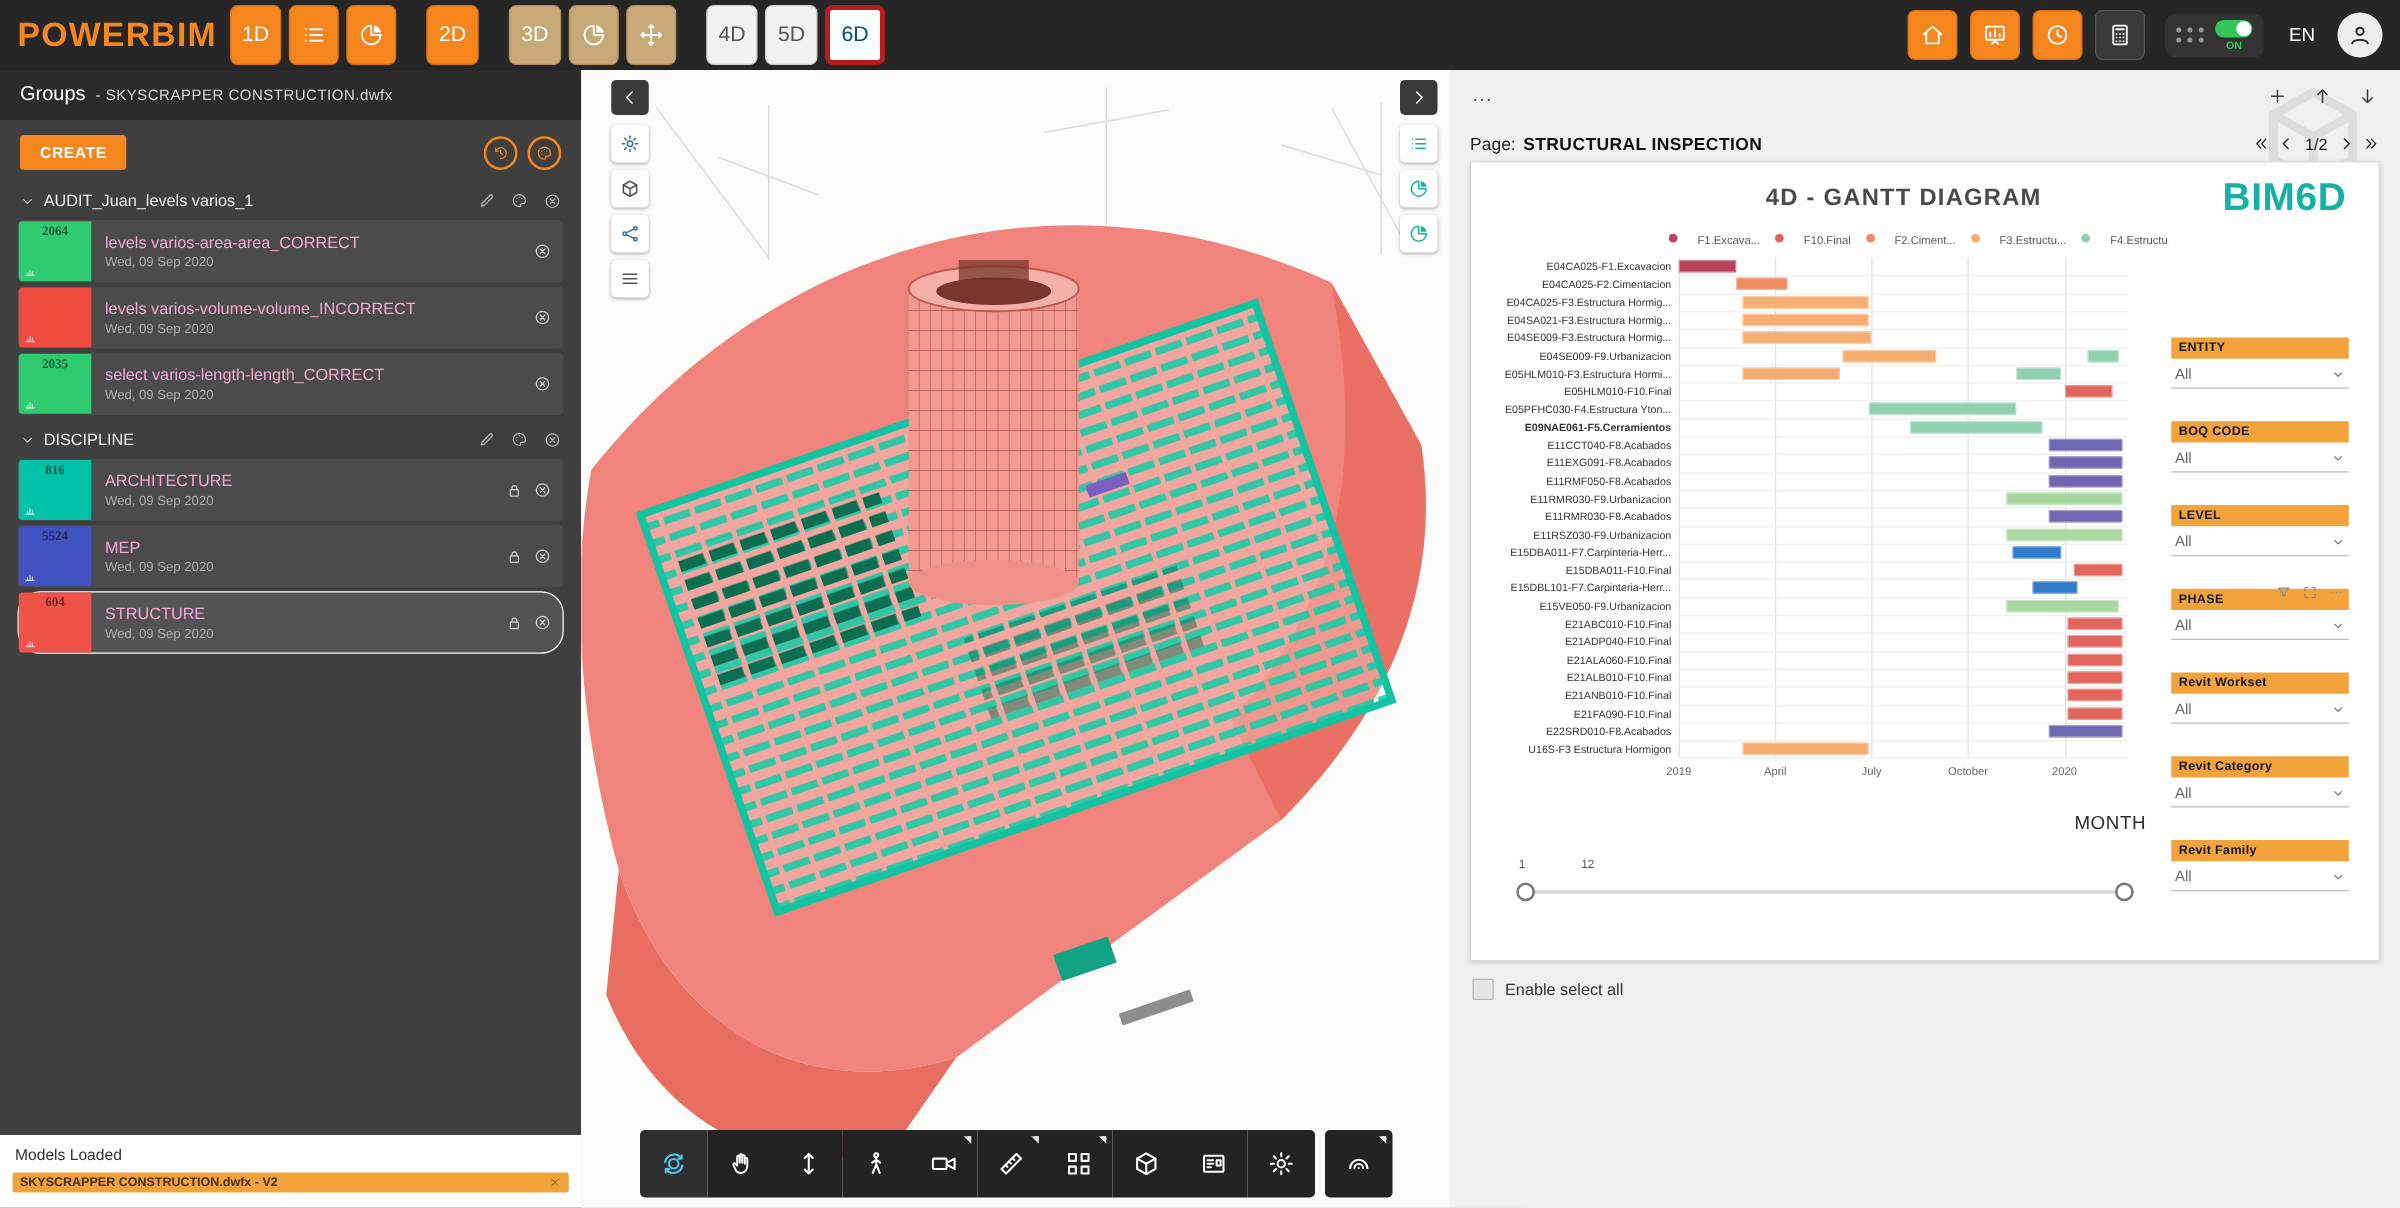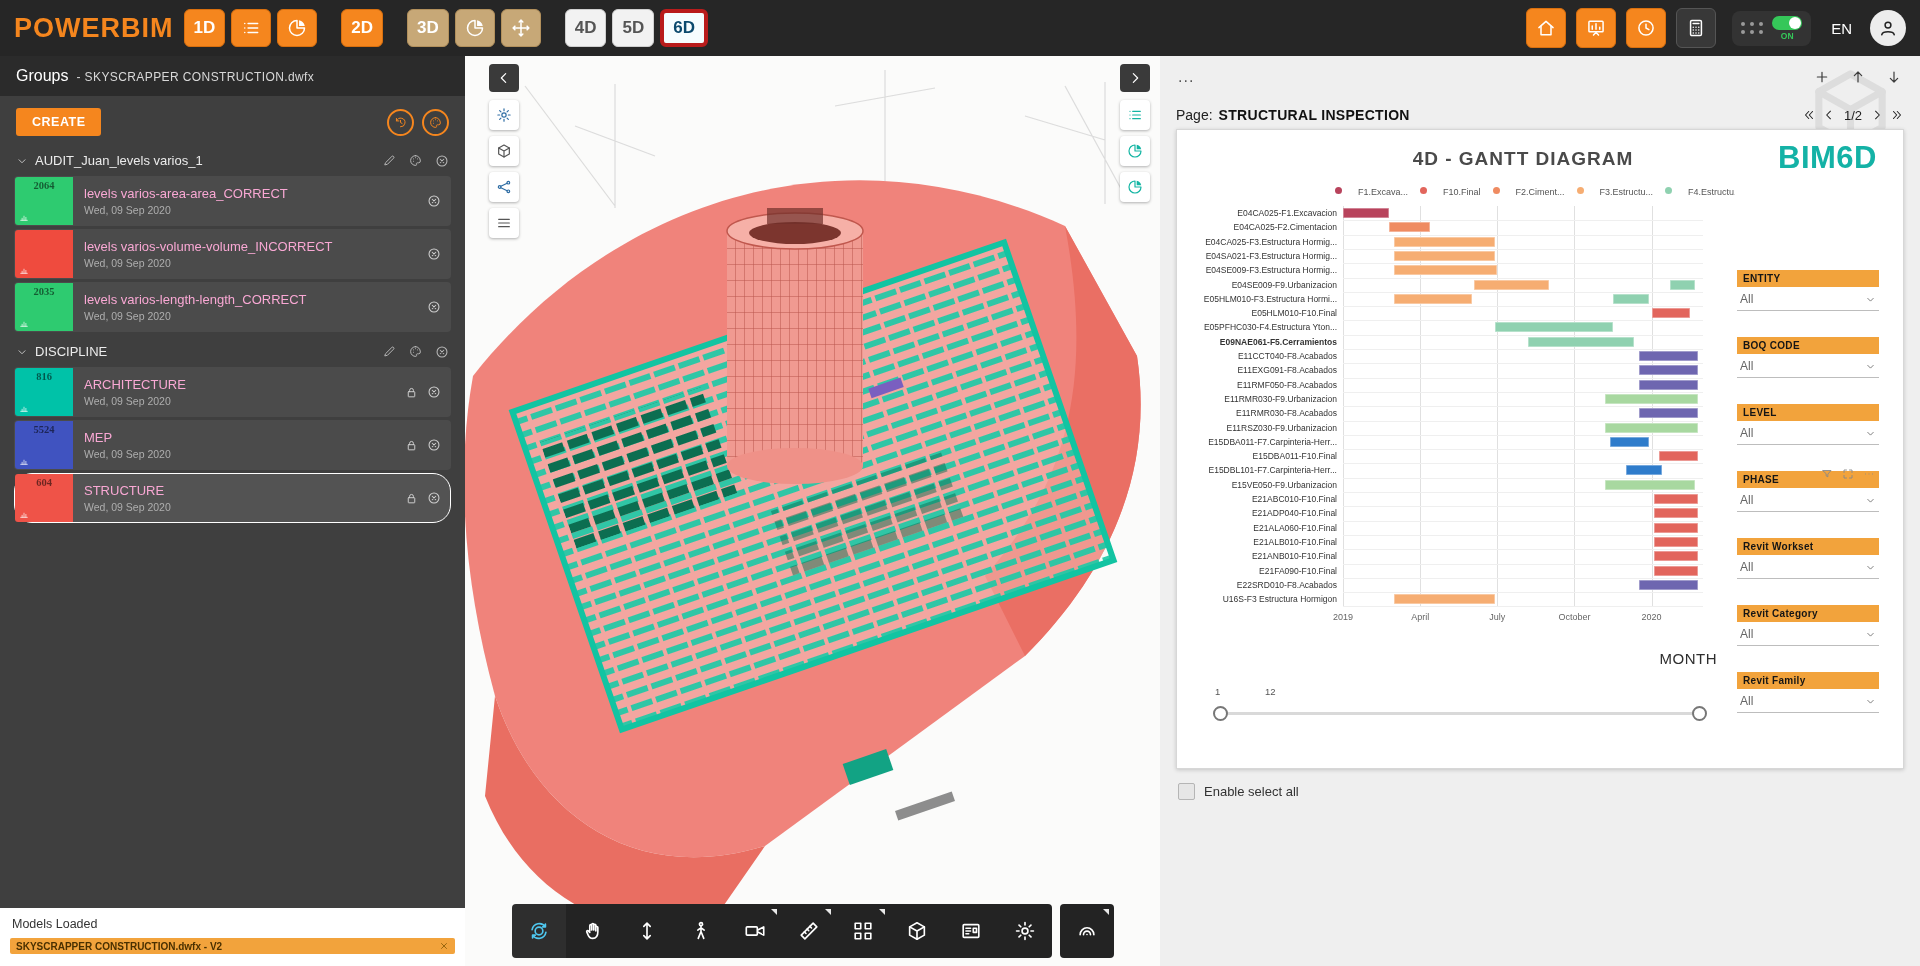--- a/index.html
+++ b/index.html
@@ -10,22 +10,22 @@
   
   .ic { display:inline-flex; align-items:center; justify-content:center; flex:0 0 auto; }
   .ic svg { width:100%; height:100%; display:block; }
   .ic10{width:10px;height:10px}.ic11{width:11px;height:11px}.ic12{width:12px;height:12px}
   .ic13{width:13px;height:13px}.ic14{width:14px;height:14px}.ic16{width:16px;height:16px}.ic20{width:20px;height:20px}.ic22{width:22px;height:22px}
 
   
   .topbar { height:56px; background:#262626; display:flex; align-items:center; padding:0 14px; gap:10px; flex:0 0 56px; }
   .logo { color:#f5861e; font-size:27px; font-weight:bold; letter-spacing:1px; }
   .tb-group { display:flex; gap:6px; margin-right:14px; }
-  .tb-btn { height:38px; min-width:40px; padding:0 9px; border-radius:6px; display:flex; align-items:center;
-            justify-content:center; font-size:17px; font-weight:bold; cursor:pointer; }
+  .tb-btn { height:48px; min-width:40px; padding:0 9px; border-radius:6px; display:flex; align-items:center;
+            justify-content:center; font-size:17px; font-weight:normal; cursor:pointer; }
   .tb-orange { background:#f5861e; color:#fff; border:1px solid #d86f0e; }
   .tb-tan { background:#c7a877; color:#fff; border:1px solid #b2905c; }
   .tb-ghost { background:#f2f2f2; color:#555; border:1px solid #cfcfcf; }
   .tb-6d { background:#f6fdff; color:#0c4a6e; border:4px solid #b91c1c; }
   .tb-spacer { flex:1; }
   .tb-sq { width:40px; height:40px; border-radius:6px; display:flex; align-items:center; justify-content:center; color:#fff; cursor:pointer; }
   .tb-sq.orange { background:#f5861e; border:1px solid #d86f0e; }
   .tb-sq.dark { background:#383838; border:1px solid #555; }
   .tb-toggles { display:flex; align-items:center; gap:8px; background:#333; border-radius:8px; padding:5px 9px; margin-left:6px; }
   .tg-dots { display:grid; grid-template-columns:repeat(3,5px); grid-gap:4px; }
@@ -369,21 +369,21 @@
           <div class="lp-card">
             <div class="swatch" style="background:#2ecb70">
               <span class="badge">2035</span>
               <span class="ic ic10 mini">
                 <svg viewBox="0 0 24 24" fill="none" stroke="currentColor" stroke-width="1.8" stroke-linecap="round" stroke-linejoin="round">
                   <path d="M4 20h16M7.5 20v-5M12 20V10M16.5 20v-7"></path>
                 </svg>
               </span>
             </div>
             <div class="ctext">
-              <div class="clabel">levels varios-length-length_CORRECT</div>
+              <div class="clabel">select varios-length-length_CORRECT</div>
               <div class="cdate">Wed, 09 Sep 2020</div>
             </div>
             <span class="ic ic14 ctool">
               <svg viewBox="0 0 24 24" fill="none" stroke="currentColor" stroke-width="1.8" stroke-linecap="round" stroke-linejoin="round">
                 <circle cx="12" cy="12" r="8.5"></circle>
                 <path d="M9 9l6 6M15 9l-6 6"></path>
               </svg>
             </span>
           </div>
           <div class="group-header">

